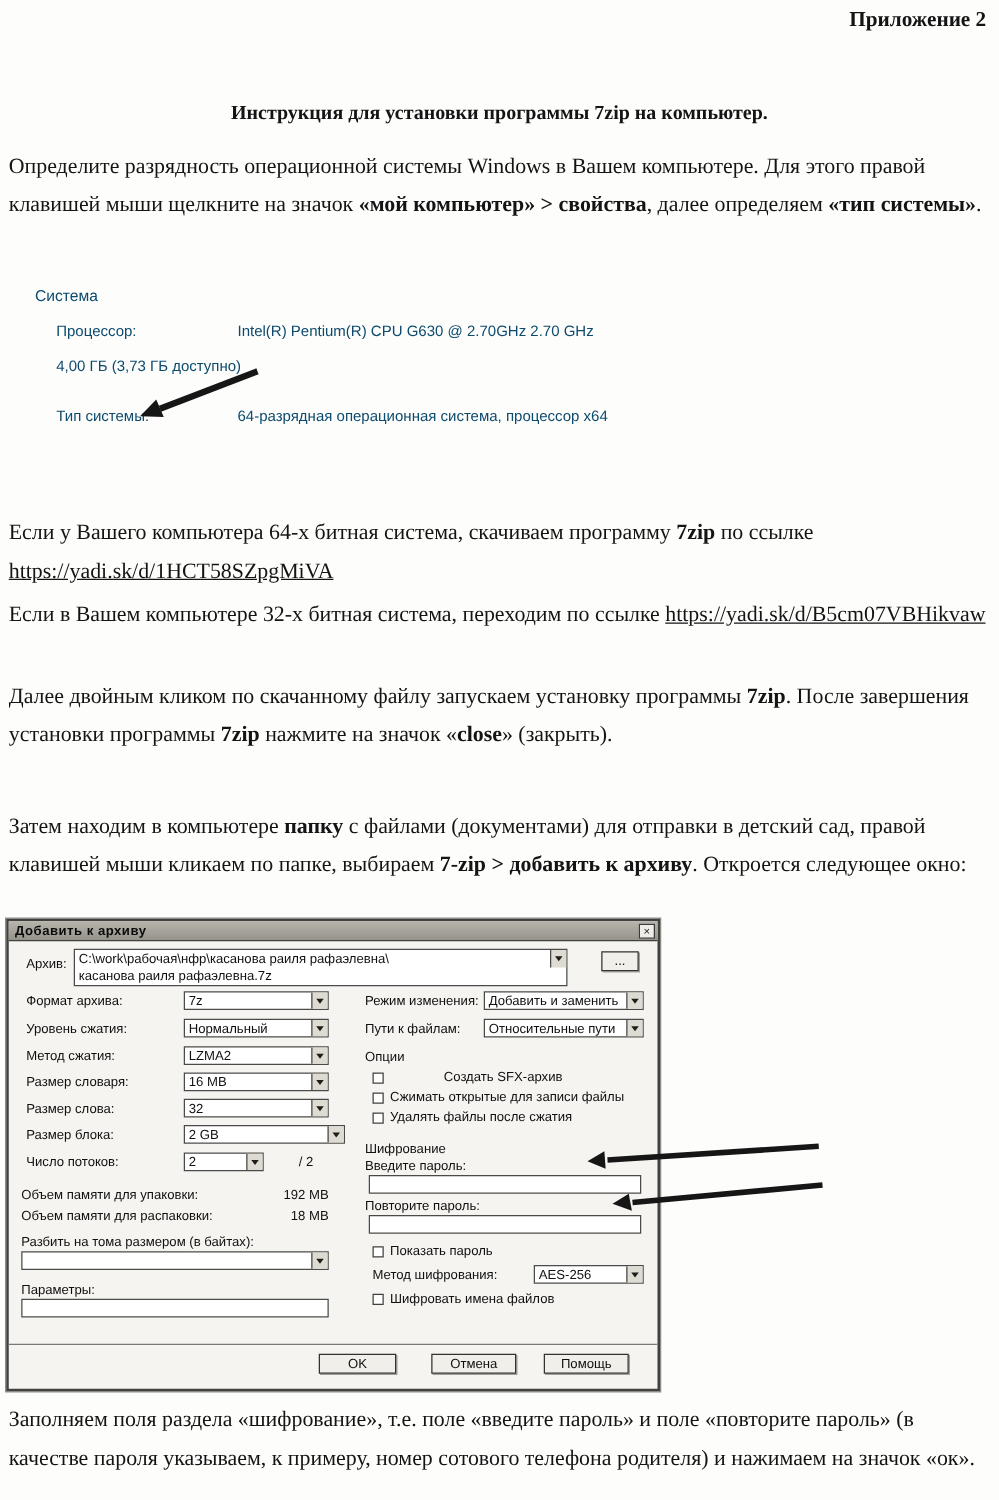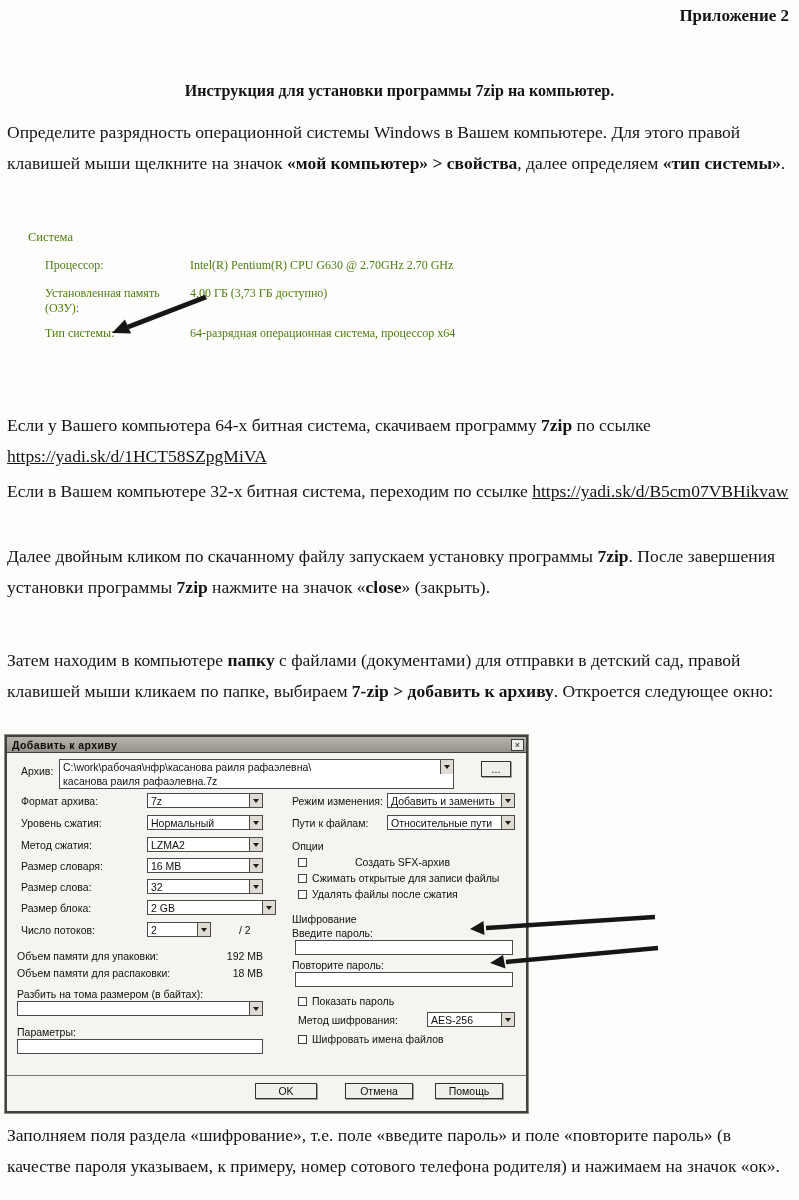--- a/index.html
+++ b/index.html
@@ -5,21 +5,21 @@
   * { margin:0; padding:0; box-sizing:border-box; }
   html,body { background:#ffffff; }
   body { width:799px; height:1200px; font-family:"Liberation Serif", serif; color:#141414; }
   #page { position:relative; width:799px; height:1200px; background:#fdfdfc; overflow:hidden; }
   .abs { position:absolute; }
   .para { font-size:17.5px; line-height:31px; }
   .appendix { font-weight:bold; font-size:17px; }
   .title { font-weight:bold; font-size:16px; text-align:center; width:100%; }
 
   
-  .sys { font-family:Liberation Serif, serif; font-size:12px; color:#4d7c0f; }
+  .sys { font-family:Liberation Sans, sans-serif; font-size:12px; color:#0c4a6e; }
   .sys-h { font-size:12.5px; }
   .sysrow { display:flex; align-items:flex-start; }
   .sl { flex:0 0 145px; width:145px; }
   .sv { white-space:nowrap; }
 
   
   .dlg { font-family:"Liberation Sans", sans-serif; font-size:10.5px; color:#101010;
          background:#f5f4f0; border:2px solid #41413f; box-shadow:0 0 0 1px #8d8d88; }
   .titlebar { position:absolute; left:0; top:0; right:0; height:16px;
               background:linear-gradient(#b7b4ac,#96938a); border-bottom:1px solid #41413f;
@@ -59,21 +59,20 @@
 
   <p class="abs para" style="top:117px; left:7px; width:788px;"><span>Определите разрядность операционной системы Windows в Вашем компьютере. Для этого правой клавишей мыши щелкните на значок </span><span style="font-weight: bold;">«мой компьютер» &gt; свойства</span><span>, далее определяем </span><span style="font-weight: bold;">«тип системы»</span><span>.</span></p>
 
   <section class="abs sys" style="left:10px; top:226px; width:660px; height:168px;">
     <div class="abs sys-h" style="left:18px; top:4px;">Система</div>
     <div class="abs sysrow" style="left:35px; top:32px; width:600px;">
       <div class="sl">Процессор:</div>
       <div class="sv">Intel(R) Pentium(R) CPU G630 @ 2.70GHz  2.70 GHz</div>
     </div>
     <div class="abs sysrow" style="left:35px; top:60px; width:600px;">
-      <div class="sl">Установленная память (ОЗУ):</div>
       <div class="sv">4,00 ГБ (3,73 ГБ доступно)</div>
     </div>
     <div class="abs sysrow" style="left:35px; top:100px; width:600px;">
       <div class="sl">Тип системы:</div>
       <div class="sv">64-разрядная операционная система, процессор x64</div>
     </div>
   </section>
 
   <div class="abs" style="left:106px; top:290px; width:110px; height:52px;">
     <svg width="110" height="52" viewBox="0 0 110 52">

